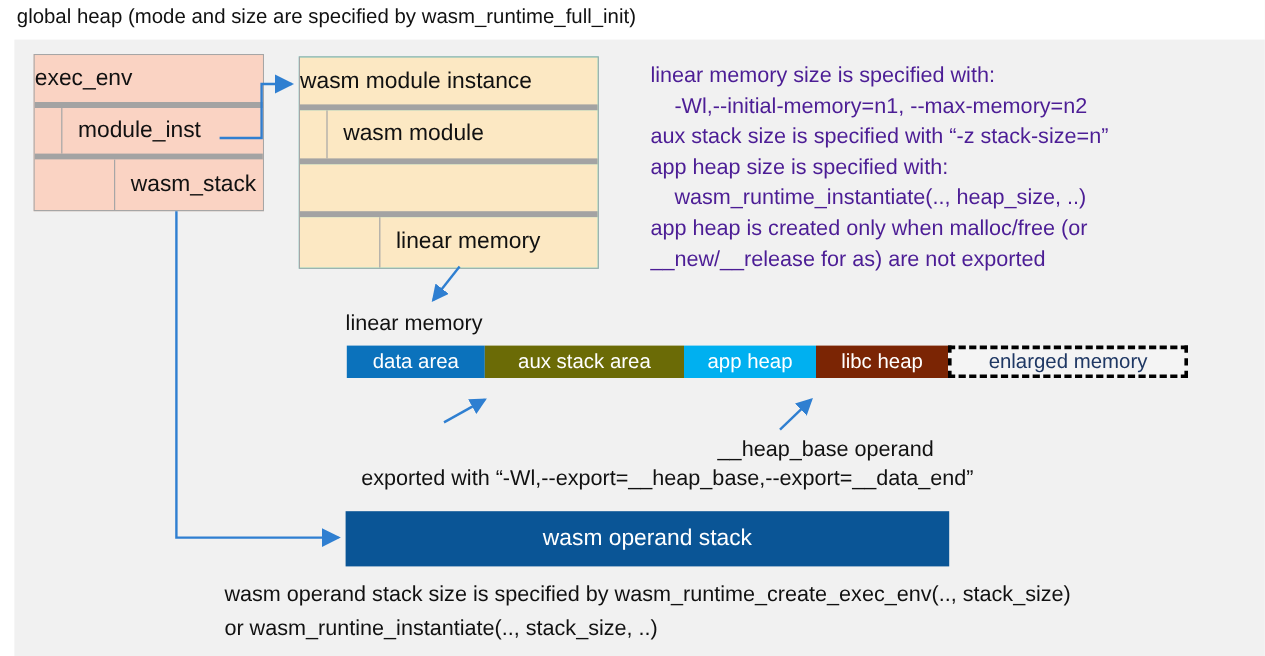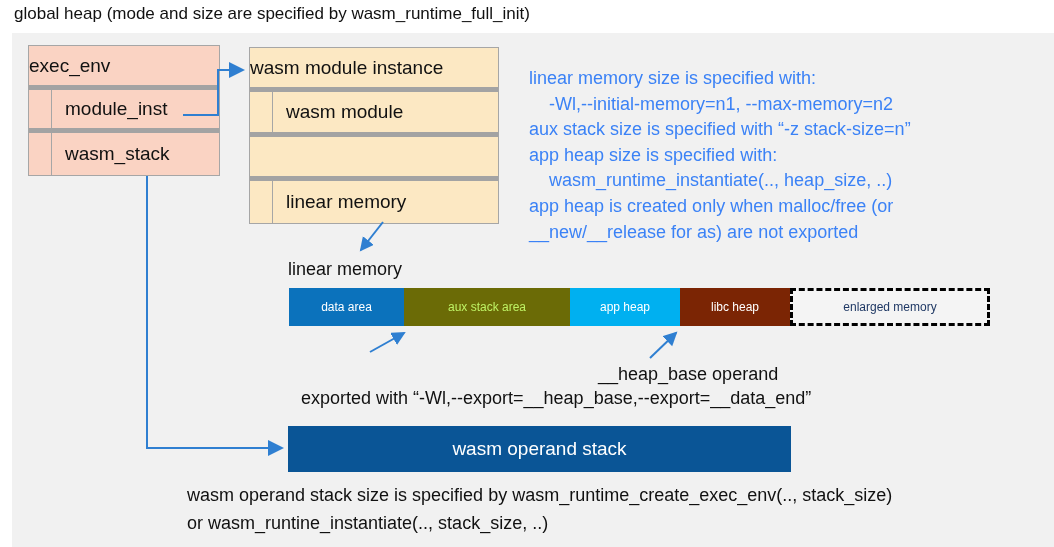--- a/index.html
+++ b/index.html
@@ -24,45 +24,44 @@
   }
 
   
   .sbox { position:absolute; box-sizing:border-box; border:1px solid #a6a6a6; }
   .srow {
     box-sizing:border-box;
     display:flex; align-items:center;
     border-bottom:5px solid #a3a3a3;
     font-size:19px; color:#111111;
   }
-  .srow:last-child { border-bottom:none; }
+  .srow:last-child { border-bottom:none;gap:44px; }
   .srow .gut { height:100%; flex:0 0 auto; box-sizing:border-box; }
   .srow .ind { box-sizing:border-box; height:100%; display:flex; align-items:center;
                border-left:1px solid #a6a6a6; padding-left:13px; flex:1 1 auto; }
 
   .execenv { left:28px; top:45px; width:192px; height:131px; background:#fad3c3; }
   .execenv .srow { background:#fad3c3; }
   .wmi     { left:249px; top:47px; width:250px; height:177px; background:#5eead4; }
   .wmi .srow { background:#fce8c3; }
 
   
   .textblock {
-    position:absolute; left:529px; top:50px; width:500px;
-    font-size:18px; line-height:25.6px; color:#3b82f6;
+    position:absolute; left:542px; top:50px; width:500px;
+    font-size:18px; line-height:25.6px; color:#4c1d95;
     white-space:pre;
-    margin-top:16px;
   }
 
   
   .lm-label { position:absolute; left:288px; top:259px; font-size:18px; color:#111111; }
   .membar { position:absolute; left:289px; top:288px; height:42px; display:flex; }
   .seg {
-    box-sizing:border-box; height:38px;
+    box-sizing:border-box; height:27px;
     display:flex; align-items:center; justify-content:center;
-    font-size:12px; color:#ffffff;
+    font-size:17px; color:#ffffff;
   }
   .seg.dashed {
     border:3px dashed #000000; background:#f4f4f4; color:#1f3864;
   }
 
   
   .anno { position:absolute; font-size:18px; color:#111111; white-space:nowrap; }
   .anno-data  { left:316px; top:358px; }
   .anno-heap  { left:598px; top:364px; }
   .anno-exp   { left:301px; top:388px; }
@@ -127,21 +126,21 @@
 app heap size is specified with:
     wasm_runtime_instantiate(.., heap_size, ..)
 app heap is created only when malloc/free (or
 __new/__release for as) are not exported</div>
 
   <div class="lm-label">linear memory</div>
   <div class="membar">
       <div class="seg" style="width: 115px; background: rgb(11, 114, 188); color: rgb(255, 255, 255);">
         <span>data area</span>
       </div>
-      <div class="seg" style="width: 166px; background: rgb(107, 107, 6); color: #bef264;">
+      <div class="seg" style="width: 166px; background: rgb(107, 107, 6); color: #ffffff;">
         <span>aux stack area</span>
       </div>
       <div class="seg" style="width: 110px; background: rgb(0, 176, 240); color: rgb(255, 255, 255);">
         <span>app heap</span>
       </div>
       <div class="seg" style="width: 110px; background: rgb(123, 37, 4); color: rgb(255, 255, 255);">
         <span>libc heap</span>
       </div>
       <div class="seg dashed" style="width: 200px; background: rgb(244, 244, 244); color: rgb(31, 56, 100);">
         <span>enlarged memory</span>

